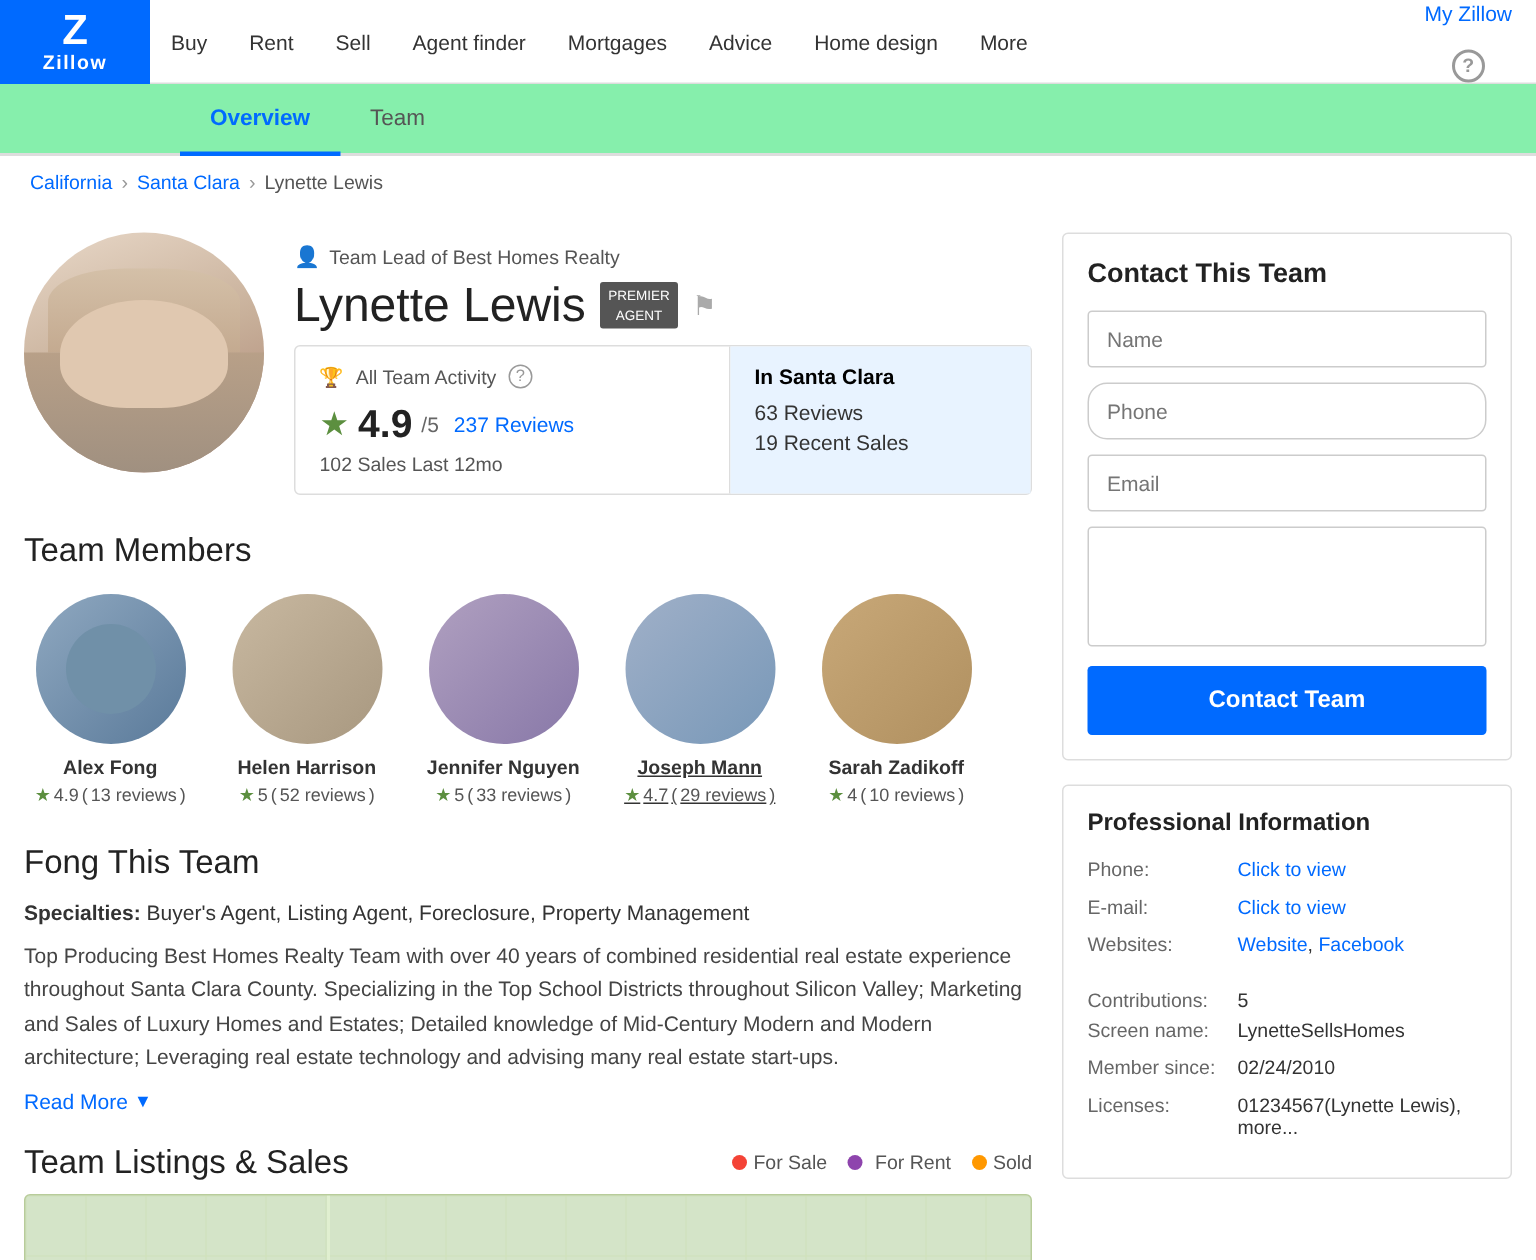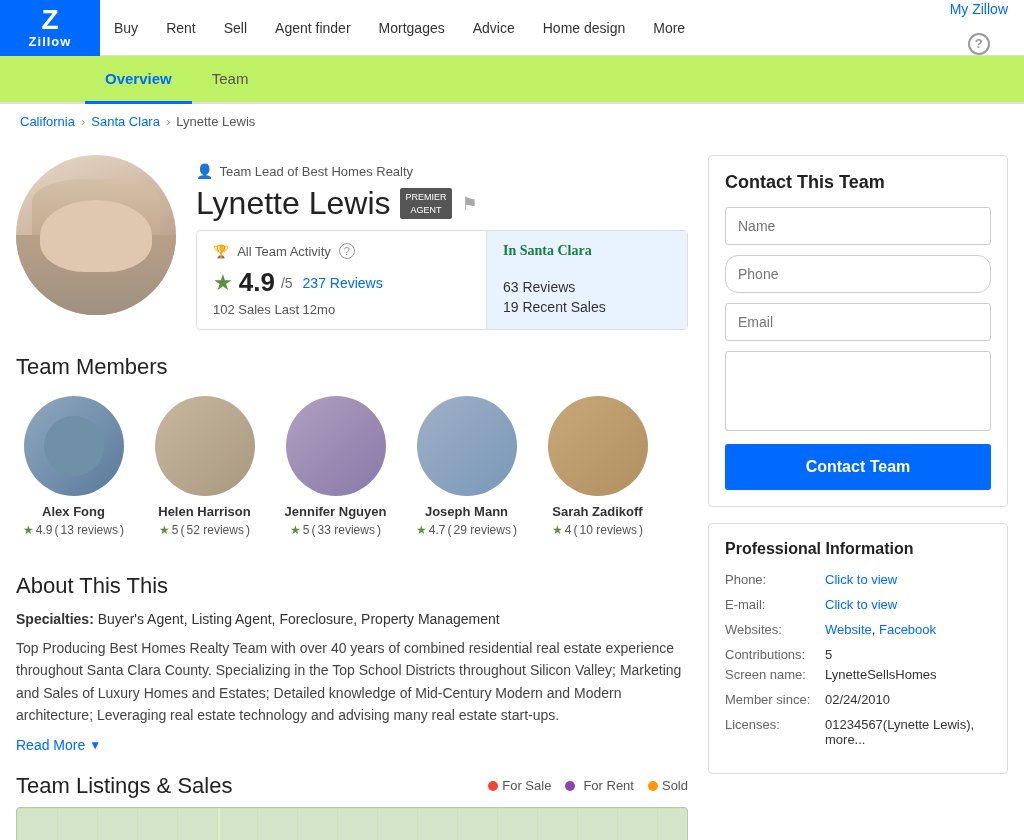--- a/index.html
+++ b/index.html
@@ -22,21 +22,21 @@
     <a style="padding:0 14px; height:100%; display:flex; align-items:center; font-size:14px; color:#333; cursor:pointer; text-decoration:none; white-space:nowrap;">Advice</a>
     <a style="padding:0 14px; height:100%; display:flex; align-items:center; font-size:14px; color:#333; cursor:pointer; text-decoration:none; white-space:nowrap;">Home design</a>
     <a style="padding:0 14px; height:100%; display:flex; align-items:center; font-size:14px; color:#333; cursor:pointer; text-decoration:none; white-space:nowrap;">More</a>
   </nav>
   <div style="margin-left:auto; display:flex; align-items:center; gap:16px; padding-right:16px;flex-direction:column;">
     <span style="font-size:14px; color:#006aff; cursor:pointer;">My Zillow</span>
     <div style="width:22px; height:22px; border-radius:50%; border:2px solid #999; display:flex; align-items:center; justify-content:center; color:#999; font-size:13px; font-weight:bold; cursor:pointer;">?</div>
   </div>
 </div>
 
-<div style="background:#bef264; border-bottom:2px solid #ddd; padding:0 0 0 85px; display:flex;">
+<div style="background:#86efac; border-bottom:2px solid #ddd; padding:0 0 0 120px; display:flex;">
   <div style="padding:14px 20px; font-size:15px; color:#006aff; cursor:pointer; border-bottom:3px solid #006aff; margin-bottom:-2px; font-weight:600;">Overview</div>
   <div style="padding:14px 20px; font-size:15px; color:#555; cursor:pointer; border-bottom:3px solid transparent; margin-bottom:-2px;">Team</div>
 </div>
 
 <div style="padding:10px 20px; font-size:13px; color:#666; display:flex; gap:6px; align-items:center;">
   <a style="color:#006aff; text-decoration:none; cursor:pointer;">California</a>
   <span style="color:#999;">›</span>
   <a style="color:#006aff; text-decoration:none; cursor:pointer;">Santa Clara</a>
   <span style="color:#999;">›</span>
   <span style="color:#555;">Lynette Lewis</span>
@@ -78,31 +78,31 @@
             </div>
             <div style="display:flex; align-items:center; gap:6px; margin-bottom:4px;">
               <span style="color:#5c8f3f; font-size:22px;">★</span>
               <span style="font-size:26px; font-weight:bold; color:#222;">4.9</span>
               <span style="font-size:14px; color:#666;">/5</span>
               <a style="color:#006aff; font-size:14px; cursor:pointer; margin-left:4px; text-decoration:none;">237 Reviews</a>
             </div>
             <div style="font-size:13px; color:#555;">102 Sales Last 12mo</div>
           </div>
           <div style="width:200px; padding:12px 16px; background:#e8f3ff;">
-            <div style="color:#15803d; font-size:14px; font-weight:600; margin-bottom:20px;font-family:Liberation Serif, serif;">In Santa Clara</div>
+            <div style="color:#000000; font-size:14px; font-weight:600; margin-bottom:8px;">In Santa Clara</div>
             <div style="font-size:14px; color:#333; margin-bottom:4px;">63 Reviews</div>
             <div style="font-size:14px; color:#333;">19 Recent Sales</div>
           </div>
         </div>
       </div>
     </div>
 
     <div>
       <h2 style="font-size:22px; font-weight:300; color:#222; margin:8px 0 16px;">Team Members</h2>
-      <div style="display:flex; gap:16px; flex-wrap:wrap; margin-bottom:36px;">
+      <div style="display:flex; gap:16px; flex-wrap:wrap; margin-bottom:25px;">
 
         <div style="display:flex; flex-direction:column; align-items:center; width:115px; cursor:pointer;">
           <div style="width:100px; height:100px; border-radius:50%; background:linear-gradient(135deg, #8fa8c0, #5a7a9a); margin-bottom:8px; display:flex; align-items:center; justify-content:center; overflow:hidden;">
             <div style="width:60%; height:60%; border-radius:50%; background:#7090a8;"></div>
           </div>
           <div style="font-size:13px; font-weight:600; text-align:center; margin-bottom:4px;">Alex Fong</div>
           <div style="display:flex; align-items:center; gap:2px; font-size:12px; color:#555;">
             <span style="color:#5c8f3f; font-size:12px;">★</span>
             <span>4.9</span>
             <span>(</span>
@@ -128,21 +128,21 @@
           <div style="font-size:13px; font-weight:600; text-align:center; margin-bottom:4px;">Jennifer Nguyen</div>
           <div style="display:flex; align-items:center; gap:2px; font-size:12px; color:#555;">
             <span style="color:#5c8f3f; font-size:12px;">★</span>
             <span>5</span>
             <span>(</span>
               <span>33 reviews</span>
               <span>)</span>
           </div>
         </div>
 
-        <div style="display:flex; flex-direction:column; align-items:center; width:115px; cursor:pointer;">
+        <div style="display:flex; flex-direction:column; align-items:center; width:115px; cursor:pointer;text-decoration:underline;">
           <div style="width:100px; height:100px; border-radius:50%; background:linear-gradient(135deg, #a0b0c8, #7898b8); margin-bottom:8px;"></div>
           <div style="font-size:13px; font-weight:600; text-align:center; margin-bottom:4px;">Joseph Mann</div>
           <div style="display:flex; align-items:center; gap:2px; font-size:12px; color:#555;">
             <span style="color:#5c8f3f; font-size:12px;">★</span>
             <span>4.7</span>
             <span>(</span>
               <span>29 reviews</span>
               <span>)</span>
           </div>
         </div>
@@ -156,21 +156,21 @@
             <span>(</span>
               <span>10 reviews</span>
               <span>)</span>
           </div>
         </div>
 
       </div>
     </div>
 
     <div style="margin-bottom:20px;">
-      <h2 style="font-size:22px; font-weight:300; color:#222; margin-bottom:12px;">About This This</h2>
+      <h2 style="font-size:22px; font-weight:300; color:#222; margin-bottom:12px;">Fong This Team</h2>
       <p style="font-size:14px; margin-bottom:10px;">
         <strong>Specialties:</strong>
         <span>Buyer's Agent, Listing Agent, Foreclosure, Property Management</span>
       </p>
       <p style="font-size:14px; line-height:1.6; color:#444; margin-bottom:10px;">Top Producing Best Homes Realty Team with over 40 years of combined residential real estate experience throughout Santa Clara County. Specializing in the Top School Districts throughout Silicon Valley; Marketing and Sales of Luxury Homes and Estates; Detailed knowledge of Mid-Century Modern and Modern architecture; Leveraging real estate technology and advising many real estate start-ups.</p>
       <div style="color:#006aff; cursor:pointer; font-size:14px; display:flex; align-items:center; gap:4px;">
         <span>Read More</span>
         <span style="font-size:12px;">▼</span>
       </div>
     </div>
@@ -221,21 +221,21 @@
       <div style="display:flex; margin-bottom:10px; font-size:13px;">
         <span style="color:#666; width:100px; flex-shrink:0;">Phone:</span>
         <a style="color:#006aff; cursor:pointer; text-decoration:none;">Click to view</a>
       </div>
 
       <div style="display:flex; margin-bottom:10px; font-size:13px;">
         <span style="color:#666; width:100px; flex-shrink:0;">E-mail:</span>
         <a style="color:#006aff; cursor:pointer; text-decoration:none;">Click to view</a>
       </div>
 
-      <div style="display:flex; margin-bottom:10px; font-size:13px;">
+      <div style="display:flex; margin-bottom:22px; font-size:13px;">
         <span style="color:#666; width:100px; flex-shrink:0;">Websites:</span>
         <div>
           <a style="color:#006aff; cursor:pointer; text-decoration:none;">Website</a>,
           <a style="color:#006aff; cursor:pointer; text-decoration:none;">Facebook</a>
         </div>
       </div>
 
       <div style="display:flex; margin-bottom:5px; font-size:13px;">
         <span style="color:#666; width:100px; flex-shrink:0;">Contributions:</span>
         <span style="color:#333;">5</span>

